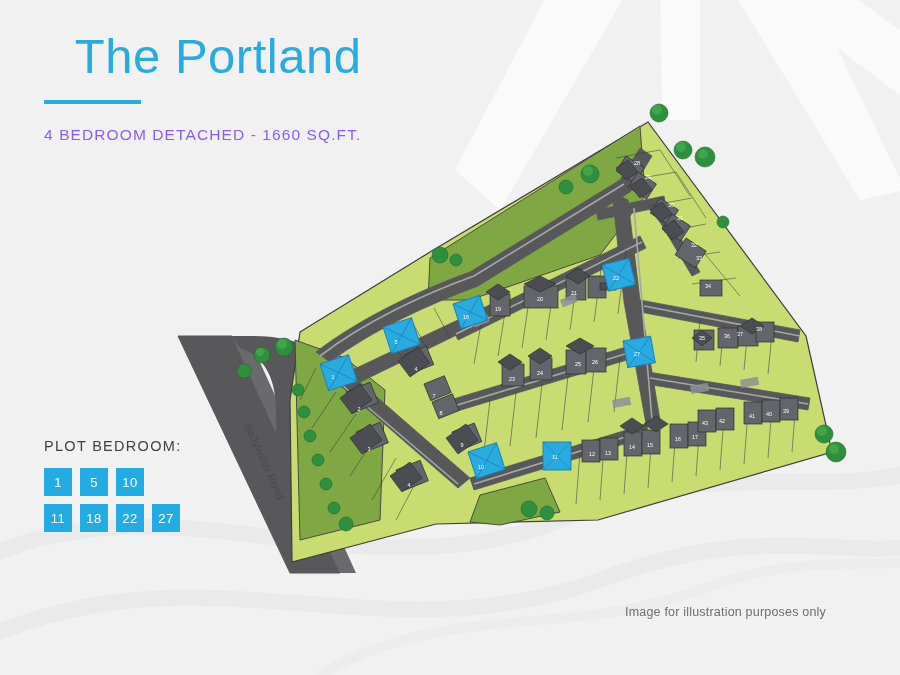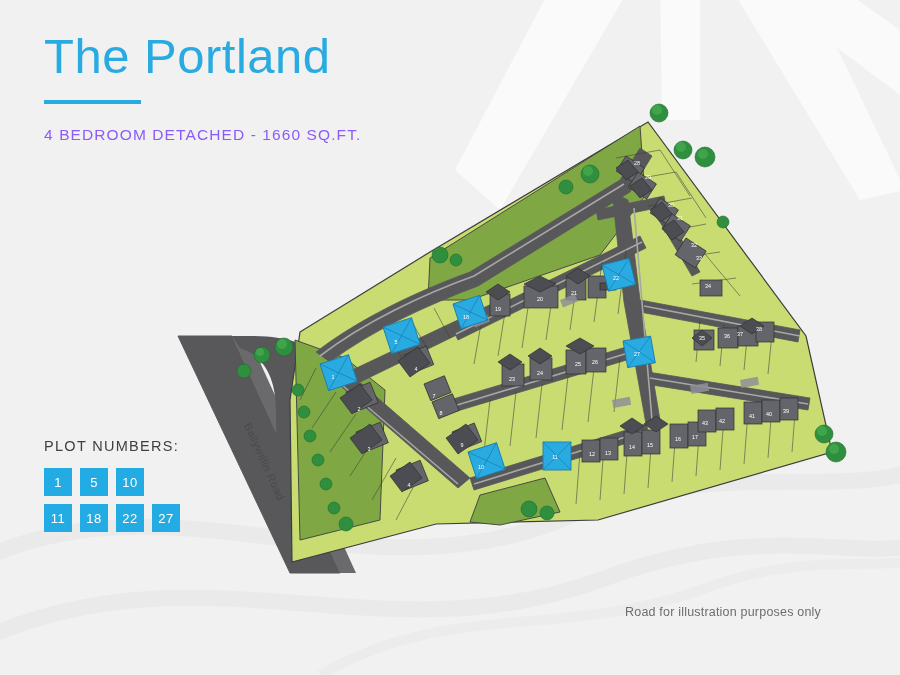--- a/index.html
+++ b/index.html
@@ -8,21 +8,21 @@
     width:900px;height:675px;overflow:hidden;position:relative;
     background:#f1f1f1;
     font-family:"Liberation Sans", sans-serif;
   }
   #stage{position:absolute;inset:0;width:900px;height:675px;}
 
   
   .bg-watermark{position:absolute;inset:0;width:900px;height:675px;}
 
   
-  .header{position:absolute;left:44px;top:28px;}
+  .header{position:absolute;left:44px;top:28px;text-align:right;}
   .title{
     font-size:49px;line-height:56px;color:#29abe2;font-weight:400;
     letter-spacing:0.5px;white-space:nowrap;
   }
   .title-rule{
     width:97px;height:4px;background:#29abe2;margin-top:16px;margin-bottom:22px;
   }
   .subtitle{
     font-size:15.5px;color:#8b5cf6;letter-spacing:1.1px;white-space:nowrap;
   }
@@ -387,29 +387,29 @@
         <text class="plot-num" x="722" y="422">42</text>
         <text class="plot-num" x="705" y="424">43</text>
       </g>
 
     <text class="road-label" transform="translate(244,425) rotate(66)">
       <tspan id="road-label-text">Ballywillin Road</tspan>
     </text>
   </svg>
 
   <div class="legend">
-    <div class="legend-title">PLOT NUMBERS:</div>
+    <div class="legend-title">PLOT BEDROOM:</div>
     <div class="badge-row">
       <div class="badge">1</div>
       <div class="badge">5</div>
       <div class="badge">10</div>
     </div>
     <div class="badge-row">
       <div class="badge">11</div>
       <div class="badge">18</div>
       <div class="badge">22</div>
       <div class="badge">27</div>
     </div>
   </div>
 
-  <div class="footer">Road for illustration purposes only</div>
+  <div class="footer">Image for illustration purposes only</div>
 
 </div>
 
 </body></html>

